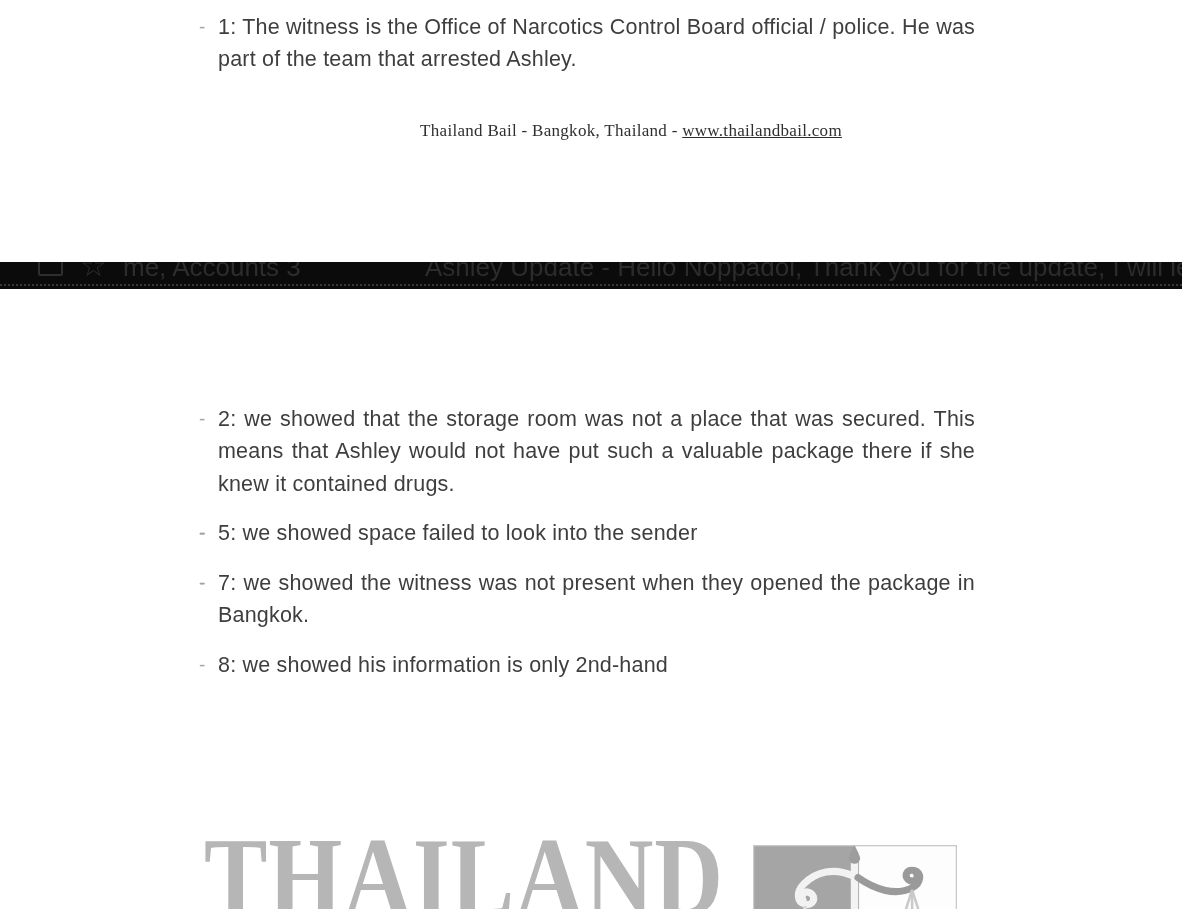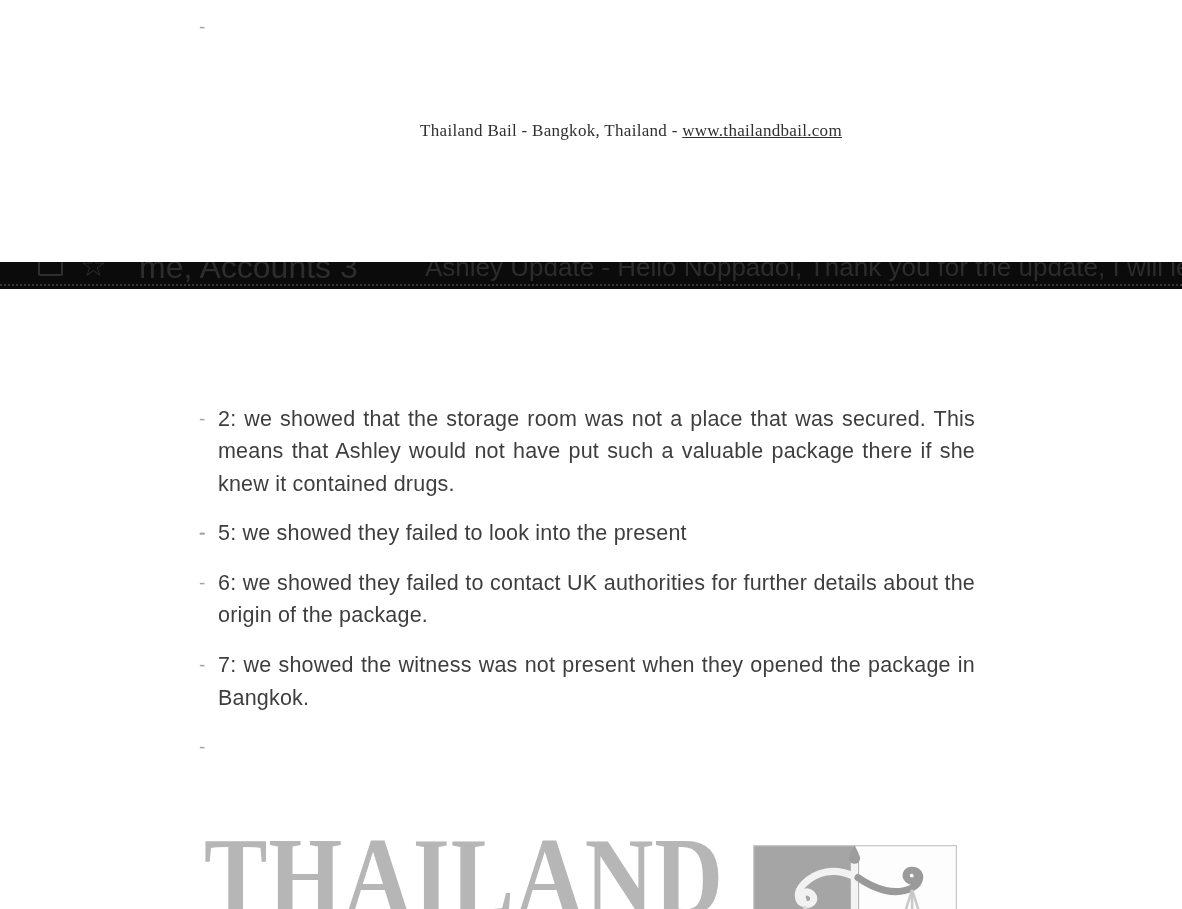--- a/index.html
+++ b/index.html
@@ -88,26 +88,25 @@
     left: 80px;
     top: -11px;
     font-size: 30px;
     line-height: 30px;
     color: #2d2d2d;
   }
   .email-sender {
     position: absolute;
     left: 123px;
     top: -8px;
-    font-size: 32px;
+    font-size: 26px;
     line-height: 26px;
     font-weight: 500;
     color: #2d2d2d;
     white-space: nowrap;
-    margin-left: 16px;
   }
   .email-subject {
     position: absolute;
     left: 425px;
     top: -8px;
     font-size: 26px;
     line-height: 26px;
     font-weight: 500;
     color: #2c2c2c;
     white-space: nowrap;
@@ -146,20 +145,21 @@
     z-index: 1;
   }
 </style>
 </head>
 <body>
 
 <div id="screen">
 
   <div id="page1-item" class="doc-item">
     <span class="bullet">-</span>
+    <span>1: The witness is the Office of Narcotics Control Board official / police. He was part of the team that arrested Ashley.</span>
   </div>
 
   <div id="doc-footer">
     <span>Thailand Bail - Bangkok, Thailand - </span><a href="#">www.thailandbail.com</a>
   </div>
 
   <div id="email-bar">
     <span class="email-checkbox"></span>
     <span class="email-star">☆</span>
     <span class="email-sender">me, Accounts 3</span>
@@ -200,28 +200,28 @@
       <span>2: we showed that the storage room was not a place that was secured. This means that Ashley would not have put such a valuable package there if she knew it contained drugs.</span>
     </div>
     <div class="doc-item">
       <span class="bullet">-</span>
     </div>
     <div class="doc-item">
       <span class="bullet">-</span>
     </div>
     <div class="doc-item">
       <span class="bullet">-</span>
-      <span>5: we showed they failed to look into the present</span>
-    </div>
-    <div class="doc-item">
-      <span class="bullet">-</span>
-      <span>6: we showed they failed to contact UK authorities for further details about the origin of the package.</span>
+      <span>5: we showed space failed to look into the sender</span>
+    </div>
+    <div class="doc-item">
+      <span class="bullet">-</span>
     </div>
     <div class="doc-item">
       <span class="bullet">-</span>
       <span>7: we showed the witness was not present when they opened the package in Bangkok.</span>
     </div>
     <div class="doc-item">
       <span class="bullet">-</span>
+      <span>8: we showed his information is only 2nd-hand</span>
     </div>
   </div>
 
 </div>
 
 </body></html>

